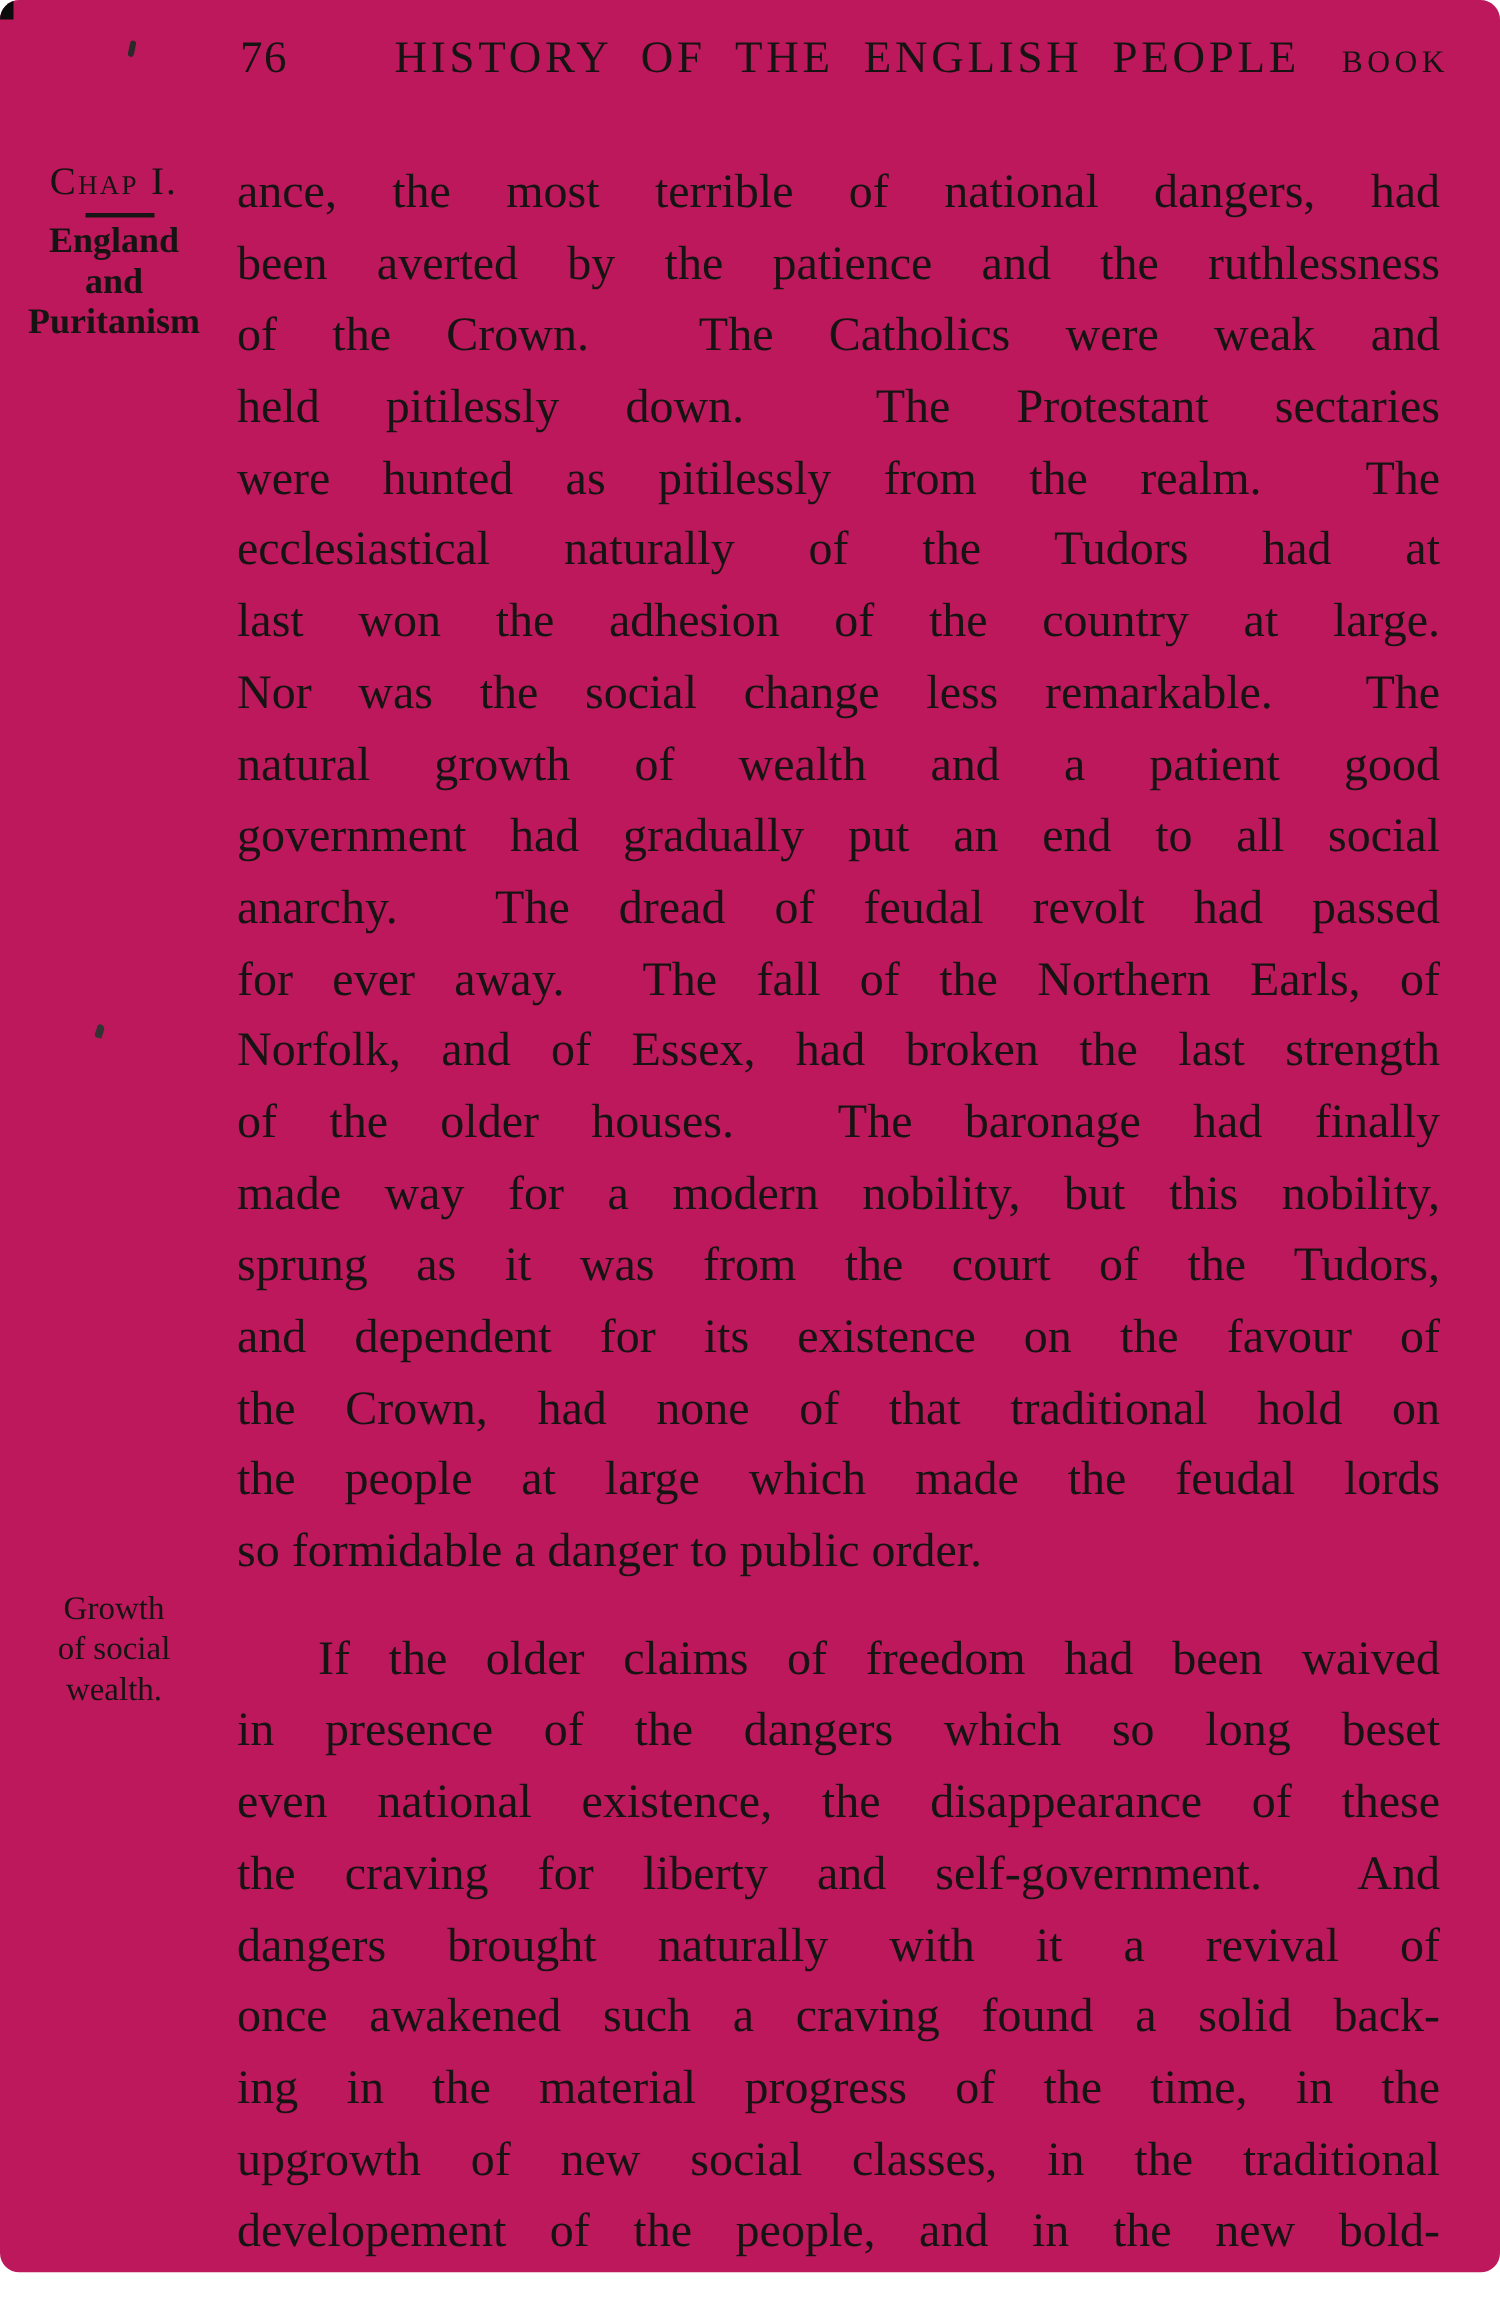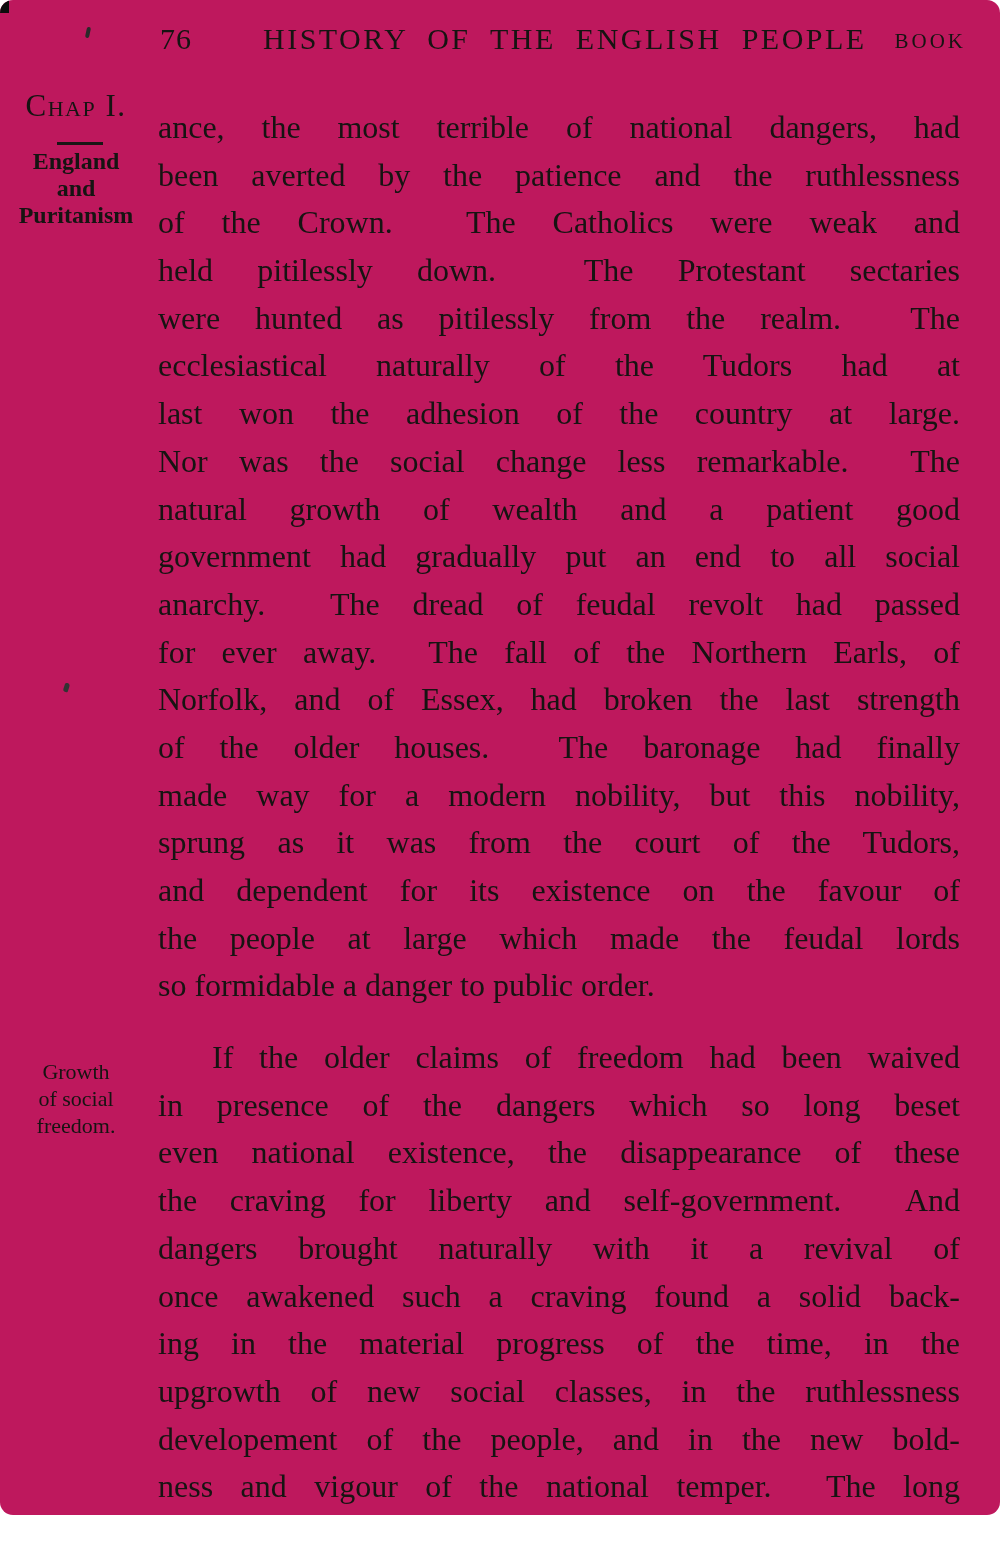--- a/index.html
+++ b/index.html
@@ -21,24 +21,24 @@
     position:absolute;left:263px;top:22px;
     font-size:30px;letter-spacing:2.5px;word-spacing:10px;
     white-space:nowrap;
   }
   .book-label{
     position:absolute;right:34px;top:29px;
     font-size:21px;letter-spacing:3px;
   }
   
   .chap-note{
-    position:absolute;left:0;top:88px;width:152px;
+    position:absolute;left:0;top:106px;width:152px;
     text-align:center;
     font-variant:small-caps;
-    font-size:31px;letter-spacing:1.5px;
+    font-size:26px;letter-spacing:1.5px;
   }
   .chap-rule{
     position:absolute;left:57px;top:142px;width:46px;height:3px;
     background:#181614;
   }
   .note-bold{
     position:absolute;left:0;top:148px;width:152px;
     text-align:center;font-weight:bold;
     font-size:24px;line-height:27px;
   }
@@ -96,21 +96,21 @@
 
   <div class="note-bold">
     <span class="note-line">England</span>
     <span class="note-line">and</span>
     <span class="note-line">Puritanism</span>
   </div>
 
   <div class="note-regular">
     <span class="note-line">Growth</span>
     <span class="note-line">of social</span>
-    <span class="note-line">freedom.</span>
+    <span class="note-line">wealth.</span>
   </div>
 
   <div class="body-col">
     <div class="para para1">
       <div class="bline">ance, the most terrible of national dangers, had</div>
       <div class="bline">been averted by the patience and the ruthlessness</div>
       <div class="bline">of the Crown.&nbsp; The Catholics were weak and</div>
       <div class="bline">held pitilessly down.&nbsp; The Protestant sectaries</div>
       <div class="bline">were hunted as pitilessly from the realm.&nbsp; The</div>
       <div class="bline">ecclesiastical naturally of the Tudors had at</div>
@@ -118,30 +118,31 @@
       <div class="bline">Nor was the social change less remarkable.&nbsp; The</div>
       <div class="bline">natural growth of wealth and a patient good</div>
       <div class="bline">government had gradually put an end to all social</div>
       <div class="bline">anarchy.&nbsp; The dread of feudal revolt had passed</div>
       <div class="bline">for ever away.&nbsp; The fall of the Northern Earls, of</div>
       <div class="bline">Norfolk, and of Essex, had broken the last strength</div>
       <div class="bline">of the older houses.&nbsp; The baronage had finally</div>
       <div class="bline">made way for a modern nobility, but this nobility,</div>
       <div class="bline">sprung as it was from the court of the Tudors,</div>
       <div class="bline">and dependent for its existence on the favour of</div>
+      <div class="bline">the Crown, had none of that traditional hold on</div>
       <div class="bline">the people at large which made the feudal lords</div>
       <div class="bline flush-left">so formidable a danger to public order.</div>
     </div>
     <div class="para para2">
       <div class="bline indent">If the older claims of freedom had been waived</div>
       <div class="bline">in presence of the dangers which so long beset</div>
       <div class="bline">even national existence, the disappearance of these</div>
       <div class="bline">the craving for liberty and self-government.&nbsp; And</div>
       <div class="bline">dangers brought naturally with it a revival of</div>
       <div class="bline">once awakened such a craving found a solid back-</div>
       <div class="bline">ing in the material progress of the time, in the</div>
-      <div class="bline">upgrowth of new social classes, in the ruthlessness</div>
+      <div class="bline">upgrowth of new social classes, in the traditional</div>
       <div class="bline">developement of the people, and in the new bold-</div>
       <div class="bline">ness and vigour of the national temper.&nbsp; The long</div>
     </div>
   </div>
 
 </div>
 
 </body></html>

